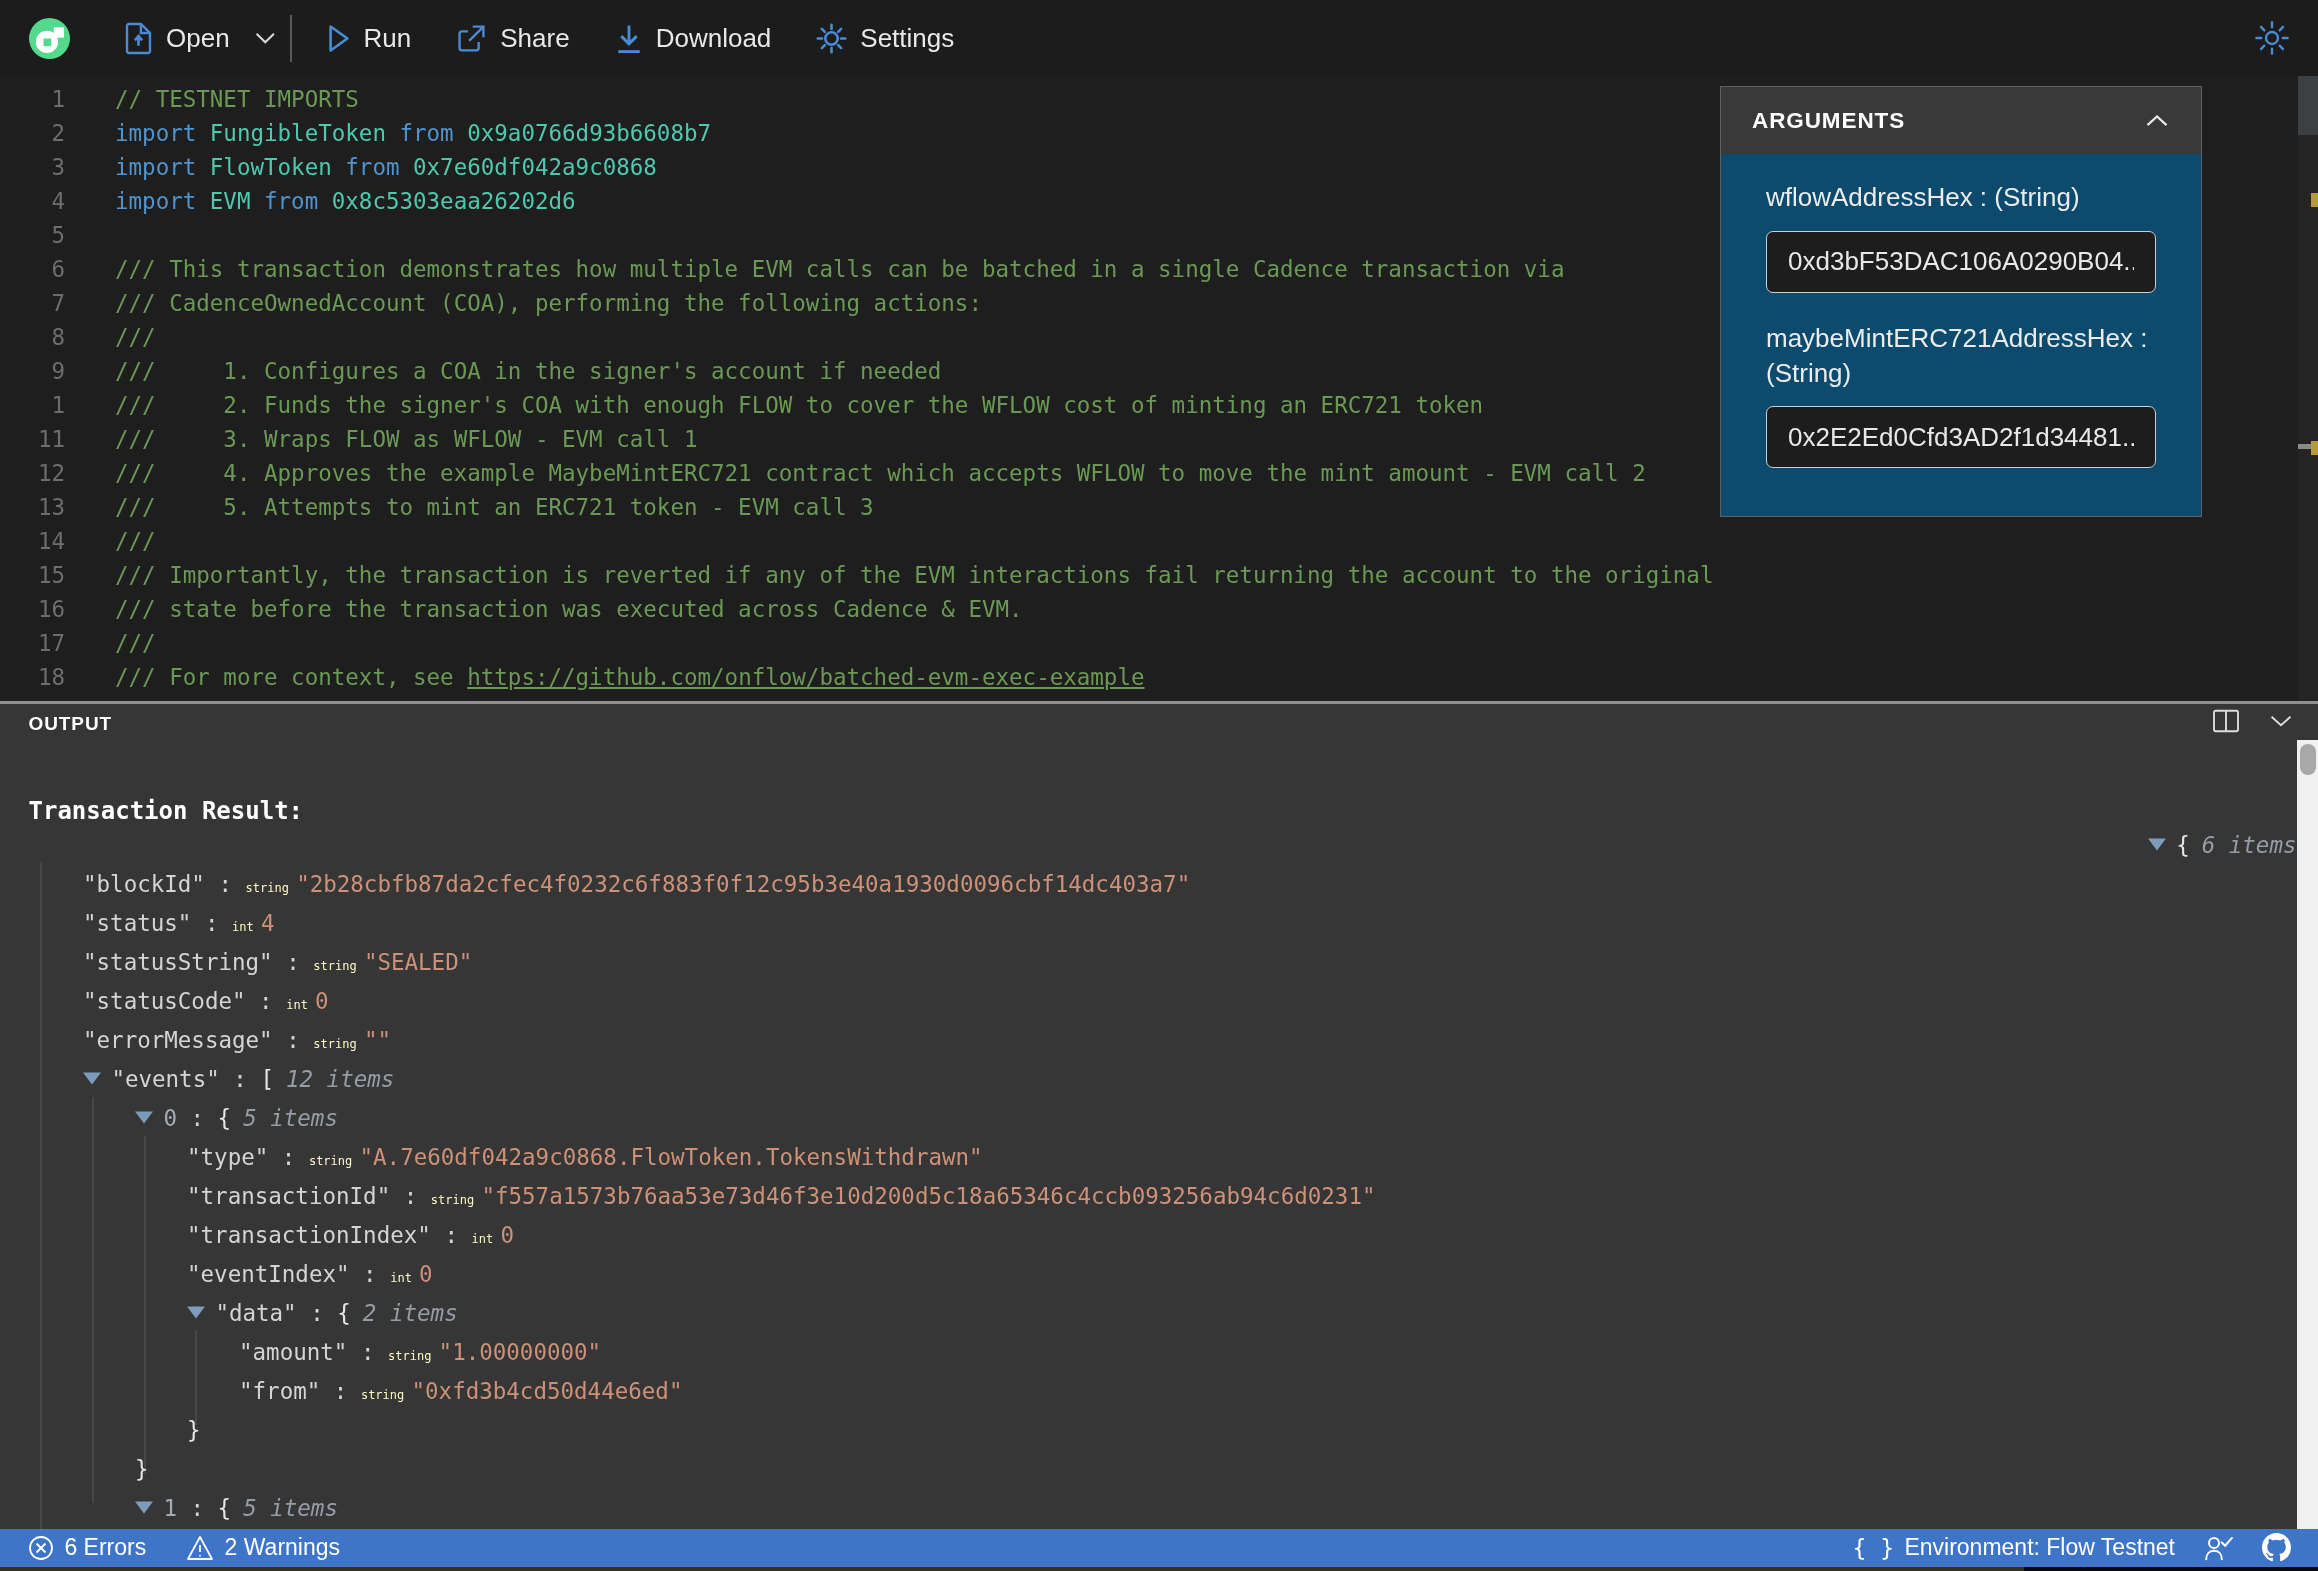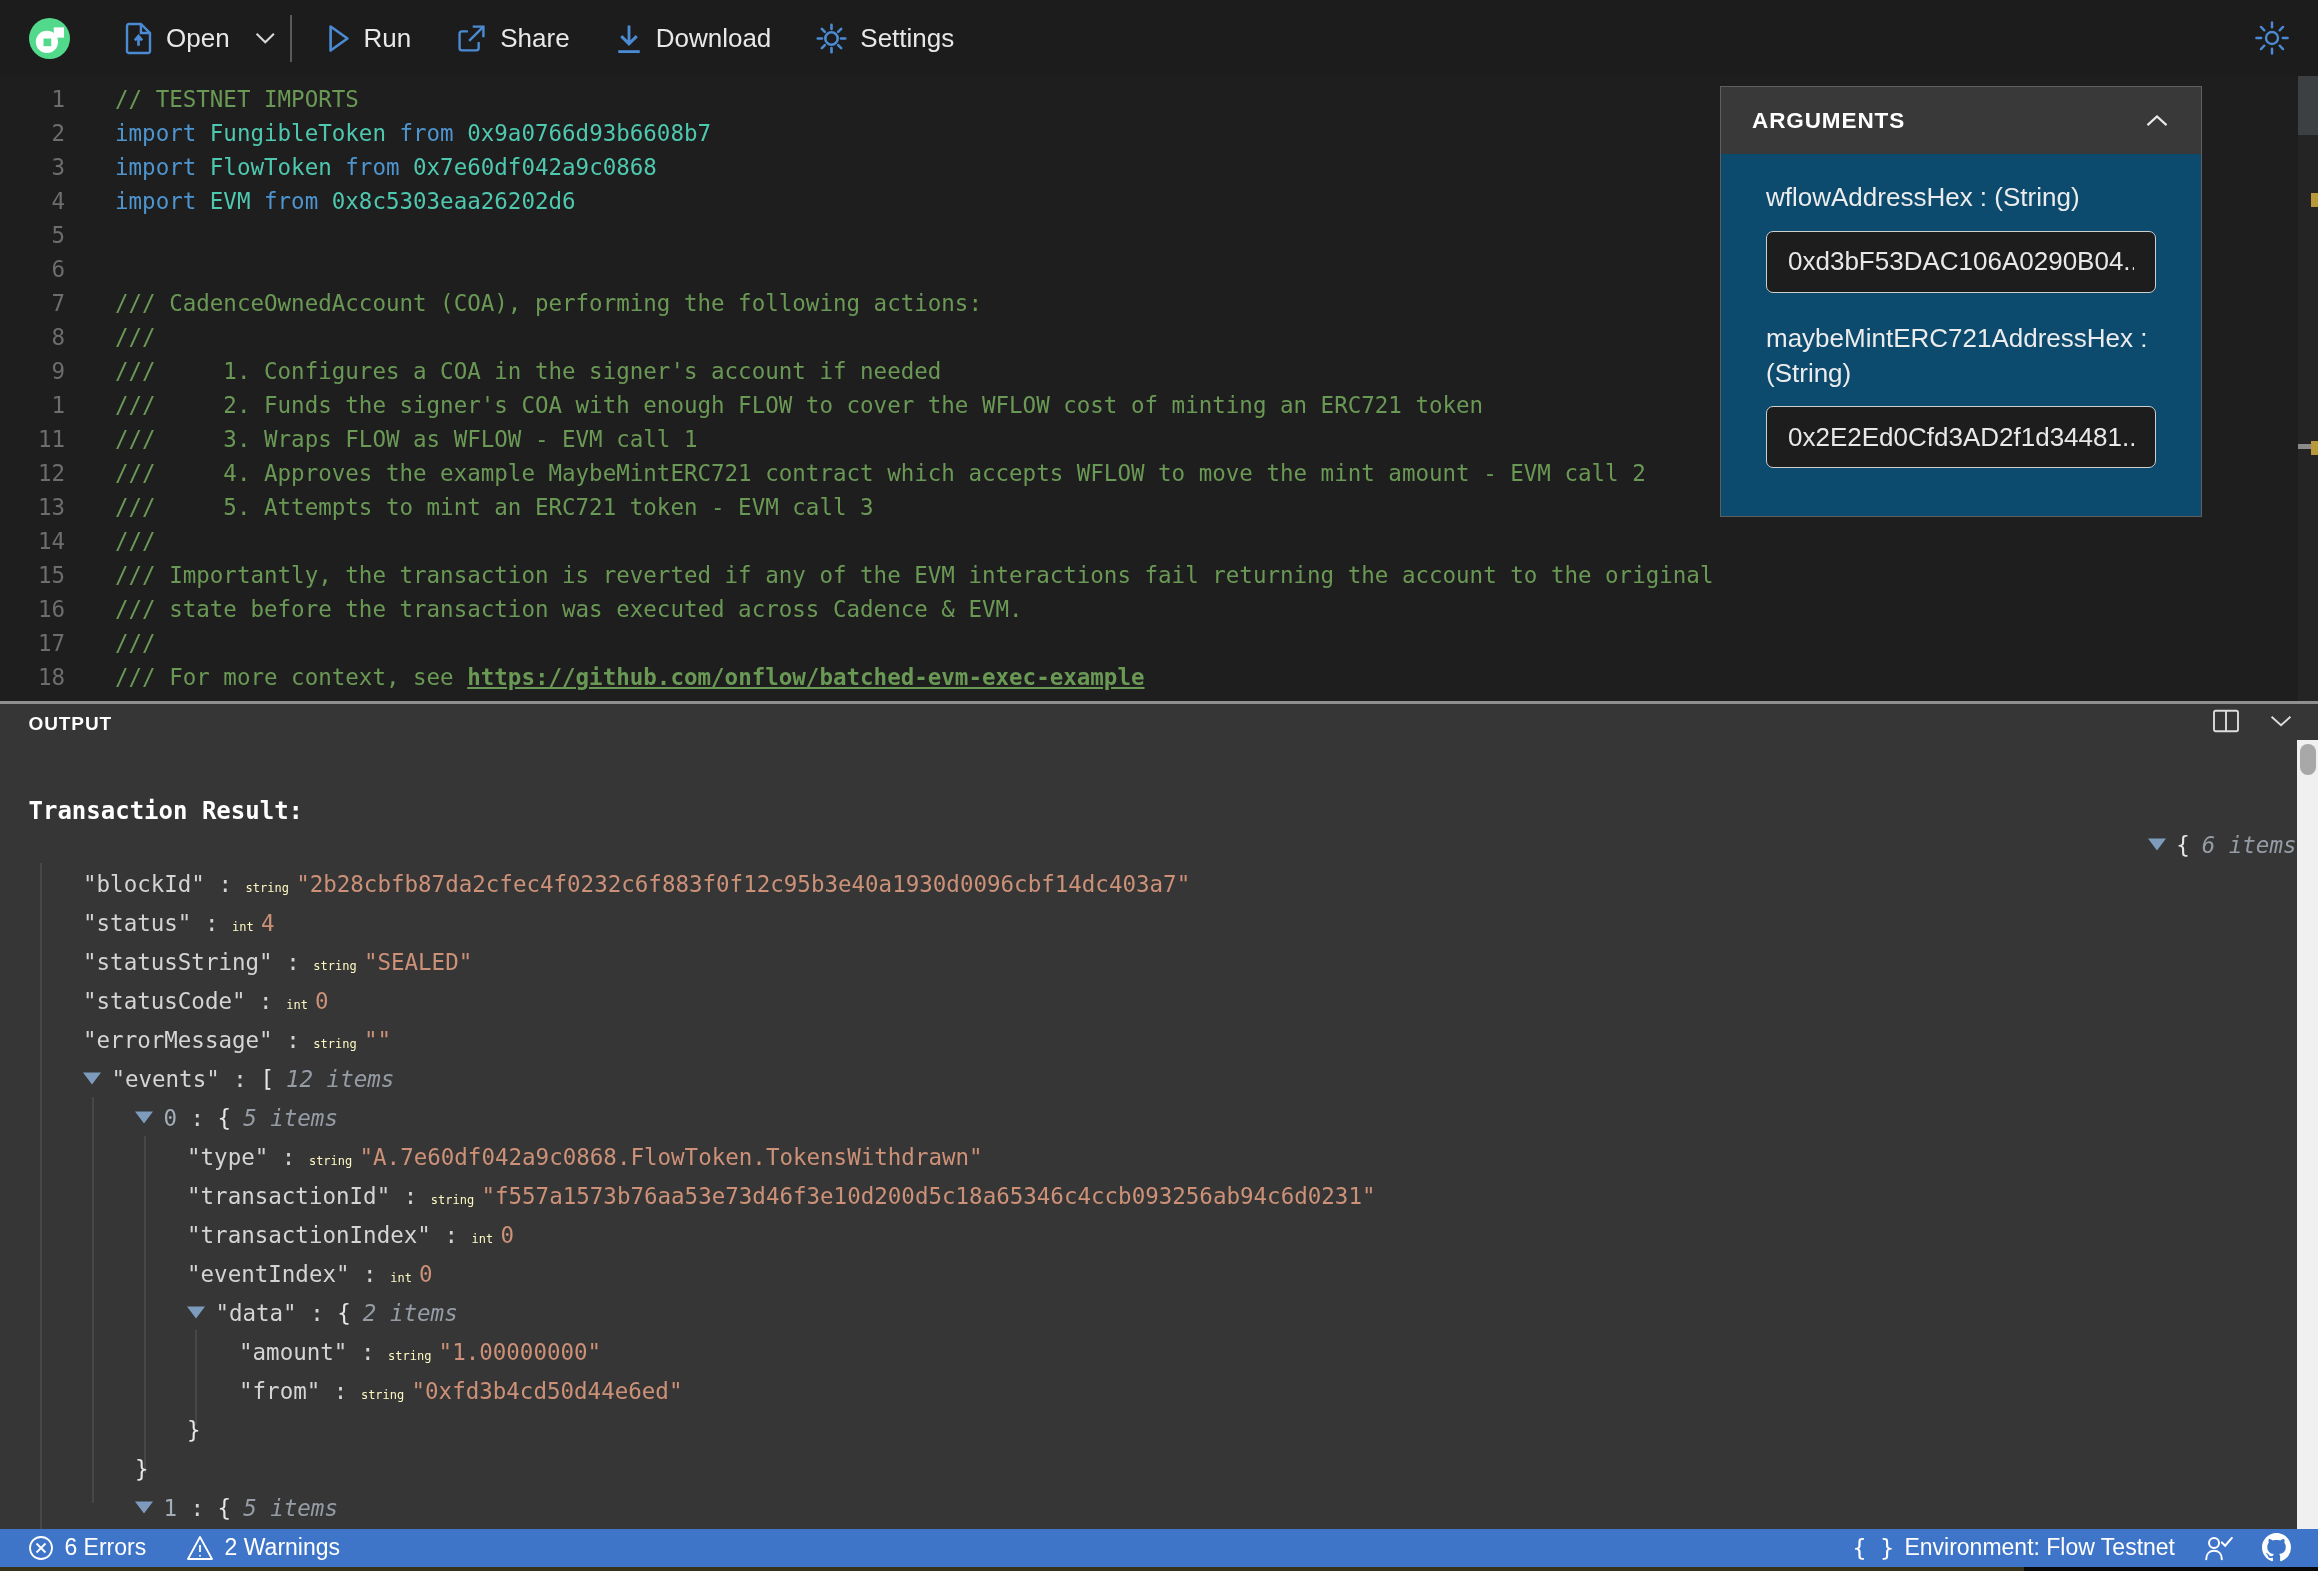--- a/index.html
+++ b/index.html
@@ -17,21 +17,21 @@
   
   .editor{position:absolute;left:0;top:76px;right:0;height:625px;background:#1e1e1e;
           font-family:"DejaVu Sans Mono",monospace;font-size:22.5px;line-height:34px;
           padding-top:6px;overflow:hidden;}
   .code-line{display:flex;height:34px;white-space:pre;}
   .ln{width:65px;flex:none;text-align:right;color:#6d6d6d;}
   .code{padding-left:50px;white-space:pre;}
   .tok-comment{color:#6a9955;}
   .tok-kw{color:#4e94ce;}
   .tok-type{color:#4ec9b0;}
-  .tok-link{color:#6a9955;text-decoration:underline;cursor:pointer;font-weight:bold;}
+  .tok-link{color:#6a9955;text-decoration:underline;cursor:pointer;}
   
   .ruler{position:absolute;top:76px;right:0;width:21px;height:625px;background:#242424;}
   .ruler-thumb{position:absolute;top:0;left:0;width:100%;height:59px;background:#3c4043;}
   .warn-marker{position:absolute;right:0;width:7.8px;height:14px;background:#b9983b;}
   .ruler-dash{position:absolute;right:7.8px;width:13px;height:5.2px;background:#8a8a8a;}
   
   .args{position:absolute;left:1720px;top:86px;width:482px;background:#0c4a6e;
         border:0.9px solid #5f5f5f;box-sizing:border-box;z-index:3;}
   .args-header{height:67px;background:#393939;display:flex;align-items:center;
                padding:0 31px;color:#ffffff;font-size:22.5px;font-weight:700;letter-spacing:0.9px;}
@@ -174,21 +174,21 @@
     </span>
   </div>
 </div>
 
 <div class="editor" id="editor">
     <div class="code-line"><span class="ln">1</span><span class="code"><span class="tok-comment">// TESTNET IMPORTS</span></span></div>
     <div class="code-line"><span class="ln">2</span><span class="code"><span class="tok-kw">import </span><span class="tok-type">FungibleToken</span><span class="tok-kw"> from </span><span class="tok-type">0x9a0766d93b6608b7</span></span></div>
     <div class="code-line"><span class="ln">3</span><span class="code"><span class="tok-kw">import </span><span class="tok-type">FlowToken</span><span class="tok-kw"> from </span><span class="tok-type">0x7e60df042a9c0868</span></span></div>
     <div class="code-line"><span class="ln">4</span><span class="code"><span class="tok-kw">import </span><span class="tok-type">EVM</span><span class="tok-kw"> from </span><span class="tok-type">0x8c5303eaa26202d6</span></span></div>
     <div class="code-line"><span class="ln">5</span><span class="code"></span></div>
-    <div class="code-line"><span class="ln">6</span></div>
+    <div class="code-line"><span class="ln">6</span><span class="code"><span class="tok-comment">/// This transaction demonstrates how multiple EVM calls can be batched in a single Cadence transaction via</span></span></div>
     <div class="code-line"><span class="ln">7</span><span class="code"><span class="tok-comment">/// CadenceOwnedAccount (COA), performing the following actions:</span></span></div>
     <div class="code-line"><span class="ln">8</span><span class="code"><span class="tok-comment">///</span></span></div>
     <div class="code-line"><span class="ln">9</span><span class="code"><span class="tok-comment">///     1. Configures a COA in the signer's account if needed</span></span></div>
     <div class="code-line"><span class="ln">1</span><span class="code"><span class="tok-comment">///     2. Funds the signer's COA with enough FLOW to cover the WFLOW cost of minting an ERC721 token</span></span></div>
     <div class="code-line"><span class="ln">11</span><span class="code"><span class="tok-comment">///     3. Wraps FLOW as WFLOW - EVM call 1</span></span></div>
     <div class="code-line"><span class="ln">12</span><span class="code"><span class="tok-comment">///     4. Approves the example MaybeMintERC721 contract which accepts WFLOW to move the mint amount - EVM call 2</span></span></div>
     <div class="code-line"><span class="ln">13</span><span class="code"><span class="tok-comment">///     5. Attempts to mint an ERC721 token - EVM call 3</span></span></div>
     <div class="code-line"><span class="ln">14</span><span class="code"><span class="tok-comment">///</span></span></div>
     <div class="code-line"><span class="ln">15</span><span class="code"><span class="tok-comment">/// Importantly, the transaction is reverted if any of the EVM interactions fail returning the account to the original</span></span></div>
     <div class="code-line"><span class="ln">16</span><span class="code"><span class="tok-comment">/// state before the transaction was executed across Cadence &amp; EVM.</span></span></div>

